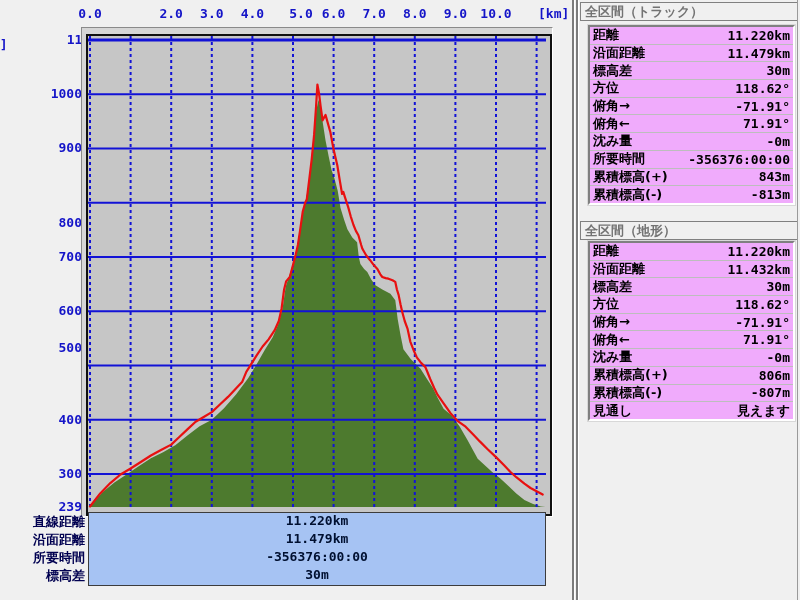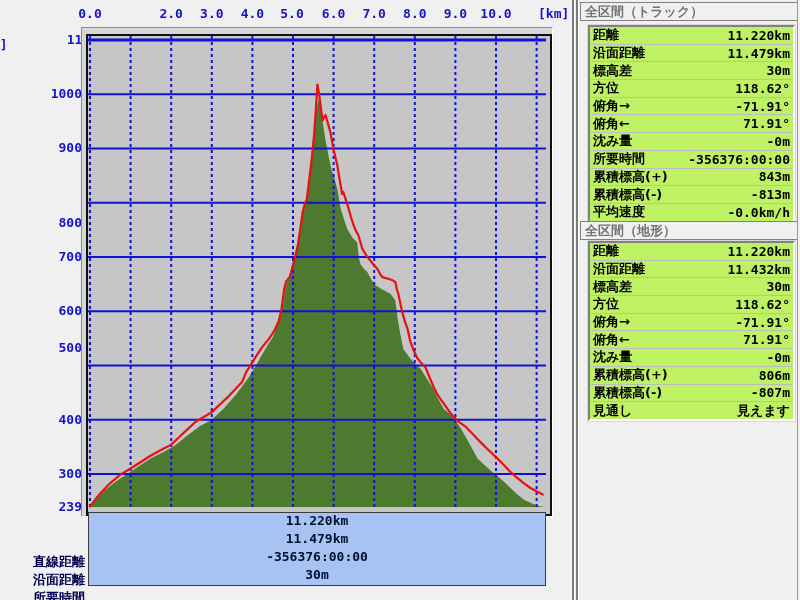--- a/index.html
+++ b/index.html
@@ -36,21 +36,21 @@
     font:bold 13px "DejaVu Sans Mono",monospace;color:#1414c8;white-space:nowrap;
   }
   #y-unit{
     position:absolute;left:-16px;top:37px;
     font:bold 13px "DejaVu Sans Mono",monospace;color:#1414c8;
   }
 
   
   .blabel{
     position:absolute;left:0;width:85px;text-align:right;
-    font:bold 13px "DejaVu Sans",sans-serif;color:#000050;white-space:nowrap;margin-top:40px;
+    font:bold 13px "DejaVu Sans",sans-serif;color:#000050;white-space:nowrap;
   }
   #summary-box{
     position:absolute;left:88px;top:512px;width:456px;height:72px;
     background:#a6c3f3;border:1px solid #3c3c3c;
   }
   .sumrow{
     height:18px;line-height:18px;text-align:center;
     font:bold 13px "DejaVu Sans Mono",monospace;color:#001030;white-space:nowrap;
   }
 
@@ -71,37 +71,37 @@
   .panel-table{
     position:absolute;left:8px;width:203px;
     background:#ffffff;
     border-top:2px solid #808080;border-left:2px solid #808080;
     border-bottom:2px solid #ffffff;border-right:2px solid #ffffff;
     outline:1px solid #d8d8d8;
   }
   .prow{
     display:flex;justify-content:space-between;align-items:center;
     height:16.7px;border-bottom:1px solid #bdbdbd;padding:0 3px;
-    background:#bef264;white-space:nowrap;overflow:hidden;
+    background:#f0abfc;white-space:nowrap;overflow:hidden;
   }
   .prow:last-child{border-bottom:none;}
   .prow .k{font:bold 13px "DejaVu Sans",sans-serif;color:#000;}
   .prow .v{font:bold 13px "DejaVu Sans Mono",monospace;color:#000;}
 </style>
 </head>
 <body>
 
 <div id="y-unit">[m]</div>
 
 <div id="x-axis-labels">
     <span class="xtick" style="left: 90px;">0.0</span>
     <span class="xtick" style="left: 171.2px;">2.0</span>
     <span class="xtick" style="left: 211.8px;">3.0</span>
     <span class="xtick" style="left: 252.4px;">4.0</span>
-    <span class="xtick" style="left: 292px;">5.0</span>
+    <span class="xtick" style="left: 301px;">5.0</span>
     <span class="xtick" style="left: 333.6px;">6.0</span>
     <span class="xtick" style="left: 374.2px;">7.0</span>
     <span class="xtick" style="left: 414.8px;">8.0</span>
     <span class="xtick" style="left: 455.4px;">9.0</span>
     <span class="xtick" style="left: 496px;">10.0</span>
     <span class="xunit" style="left: 538px;">[km]</span>
   </div>
 <div id="y-axis-labels">
     <div class="ytick" style="top: 32px; margin-left: 16px;">1100</div>
     <div class="ytick" style="top: 86.2393px;">1000</div>
@@ -203,24 +203,20 @@
         <span class="v">-356376:00:00</span>
       </div>
       <div class="prow">
         <span class="k">累積標高(+)</span>
         <span class="v">843m</span>
       </div>
       <div class="prow">
         <span class="k">累積標高(-)</span>
         <span class="v">-813m</span>
       </div>
-      <div class="prow">
-        <span class="k">平均速度</span>
-        <span class="v">-0.0km/h</span>
-      </div>
     </div>
 
   <div class="panel-header" style="top:221px">全区間（地形）</div>
   <div class="panel-table" id="table-1" style="top:241px">
       <div class="prow">
         <span class="k">距離</span>
         <span class="v">11.220km</span>
       </div>
       <div class="prow">
         <span class="k">沿面距離</span>

